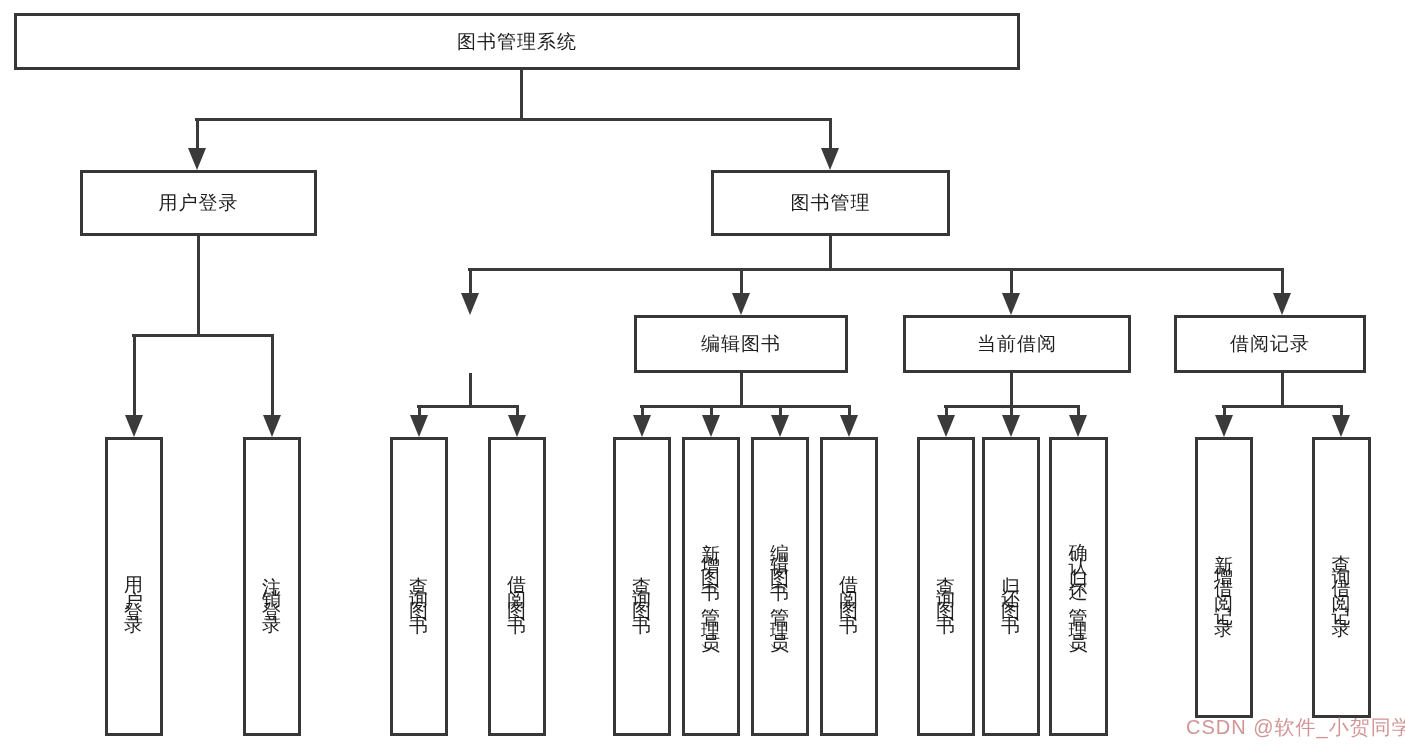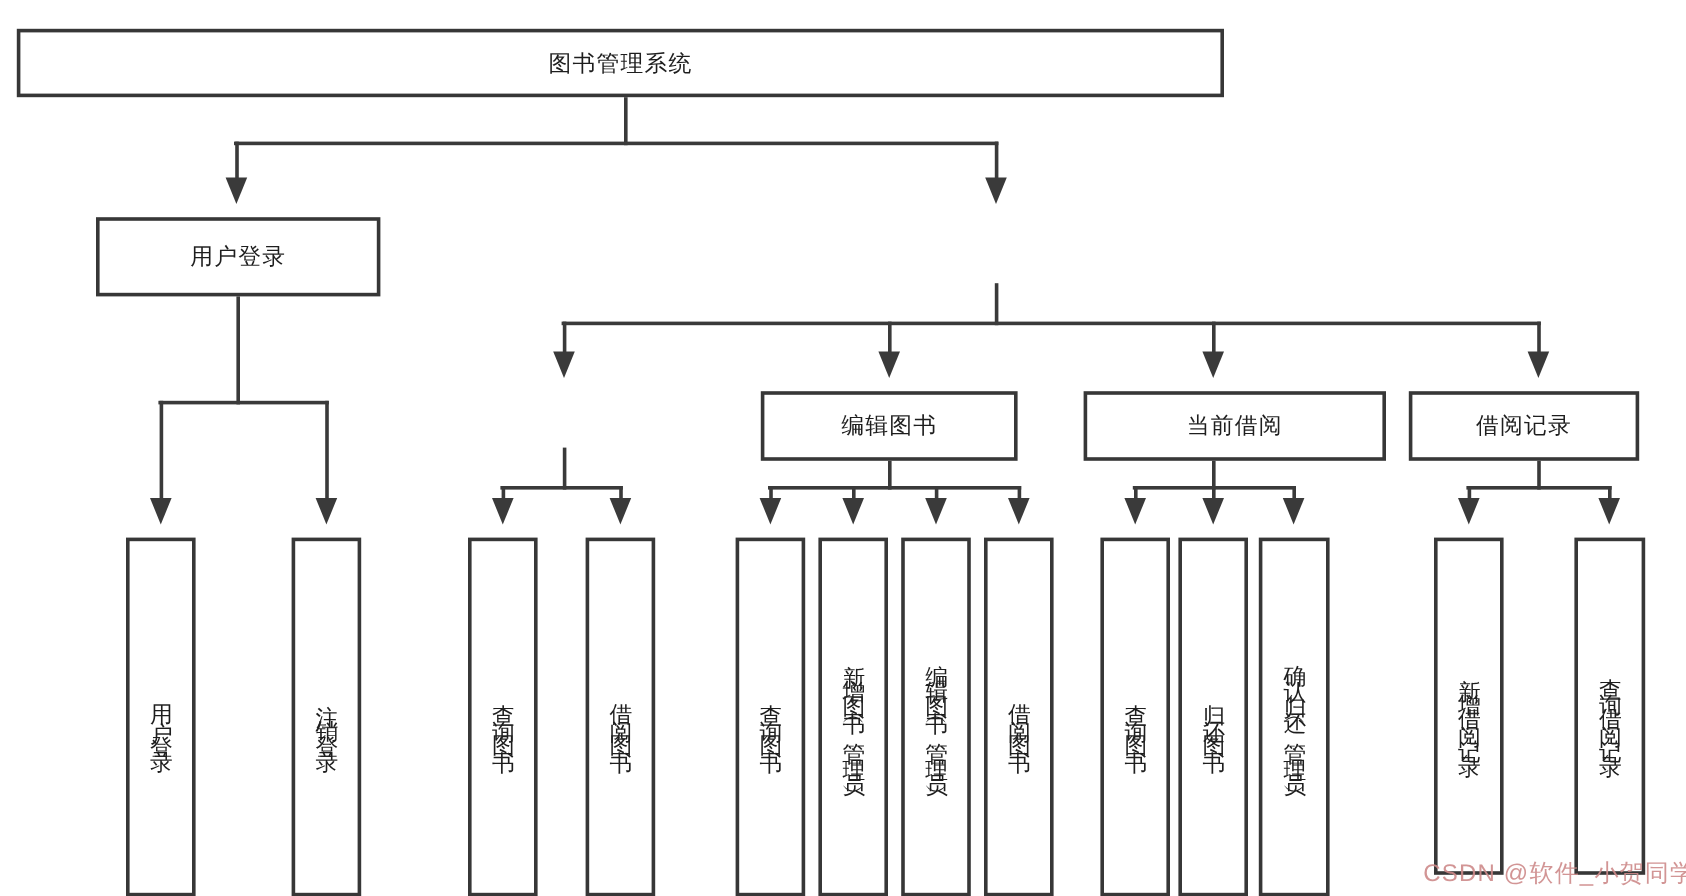--- a/index.html
+++ b/index.html
@@ -12,21 +12,20 @@
   }
   .box{
     position:absolute;
     box-sizing:border-box;
     border:3px solid #373737;
     background:#ffffff;
     display:flex;
     align-items:center;
     justify-content:center;
     color:#1e1e1e;
-    margin-top:11px;
   }
   .hlabel{
     font-size:19px;
     letter-spacing:1px;
     white-space:nowrap;
   }
   .vlabel{
     writing-mode:vertical-lr;
     text-orientation:upright;
     font-size:19px;
@@ -115,25 +114,28 @@
   <div class="arrow" style="left:1215px;top:415px"></div>
   <div class="arrow" style="left:1332px;top:415px"></div>
 
   <div class="box" style="left:14px;top:13px;width:1006px;height:57px">
     <span class="hlabel">图书管理系统</span>
   </div>
 
   <div class="box" style="left:80px;top:170px;width:237px;height:66px">
     <span class="hlabel">用户登录</span>
   </div>
+  <div class="box" style="left:711px;top:170px;width:239px;height:66px">
+    <span class="hlabel">图书管理</span>
+  </div>
 
   <div class="box" style="left:634px;top:315px;width:214px;height:58px">
     <span class="hlabel">编辑图书</span>
   </div>
-  <div class="box" style="left:903px;top:315px;width:252px;height:58px">
+  <div class="box" style="left:903px;top:315px;width:228px;height:58px">
     <span class="hlabel">当前借阅</span>
   </div>
   <div class="box" style="left:1174px;top:315px;width:192px;height:58px">
     <span class="hlabel">借阅记录</span>
   </div>
 
   <div class="box" style="left:105px;top:437px;width:58px;height:299px">
     <span class="vlabel">用户登录</span>
   </div>
   <div class="box" style="left:243px;top:437px;width:58px;height:299px">

